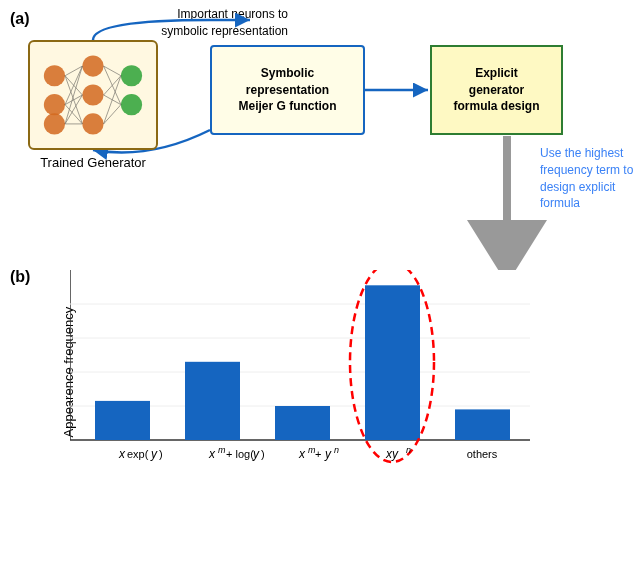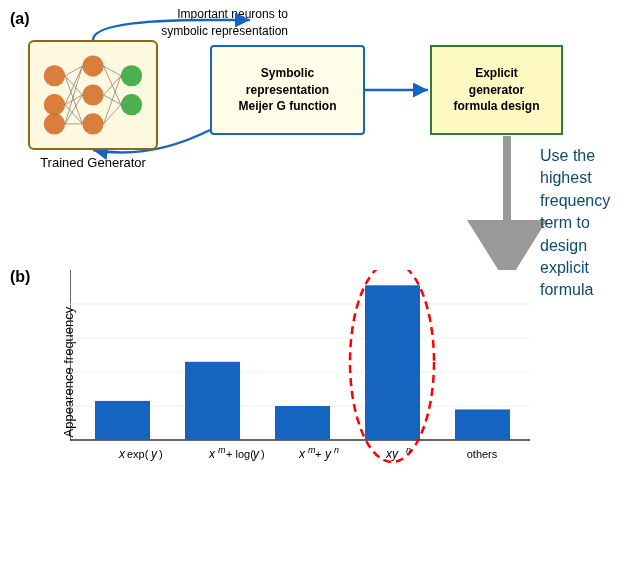--- a/index.html
+++ b/index.html
@@ -117,25 +117,25 @@
       position: absolute;
       left: 70px;
       top: 10px;
       width: 490px;
       height: 200px;
     }
 
     
     .gray-arrow-label {
       position: absolute;
-      font-size: 16px;
+      font-size: 12px;
       font-family: Arial, sans-serif;
       text-align: left;
       line-height: 1.4;
-      color: #0c4a6e;
+      color: #3b82f6;
     }
 
     
     .nn-canvas {
       position: absolute;
       top: 0; left: 0;
       width: 100%;
       height: 100%;
     }
   </style>

